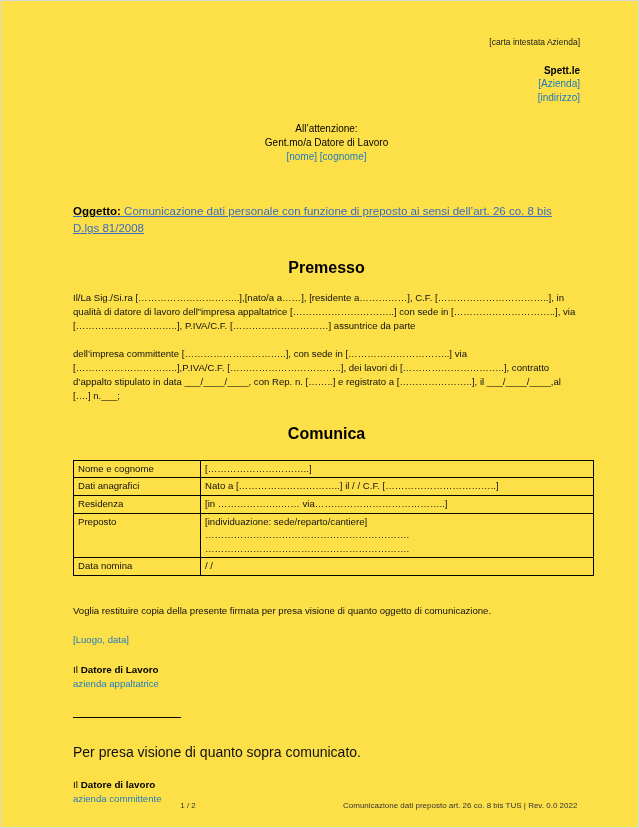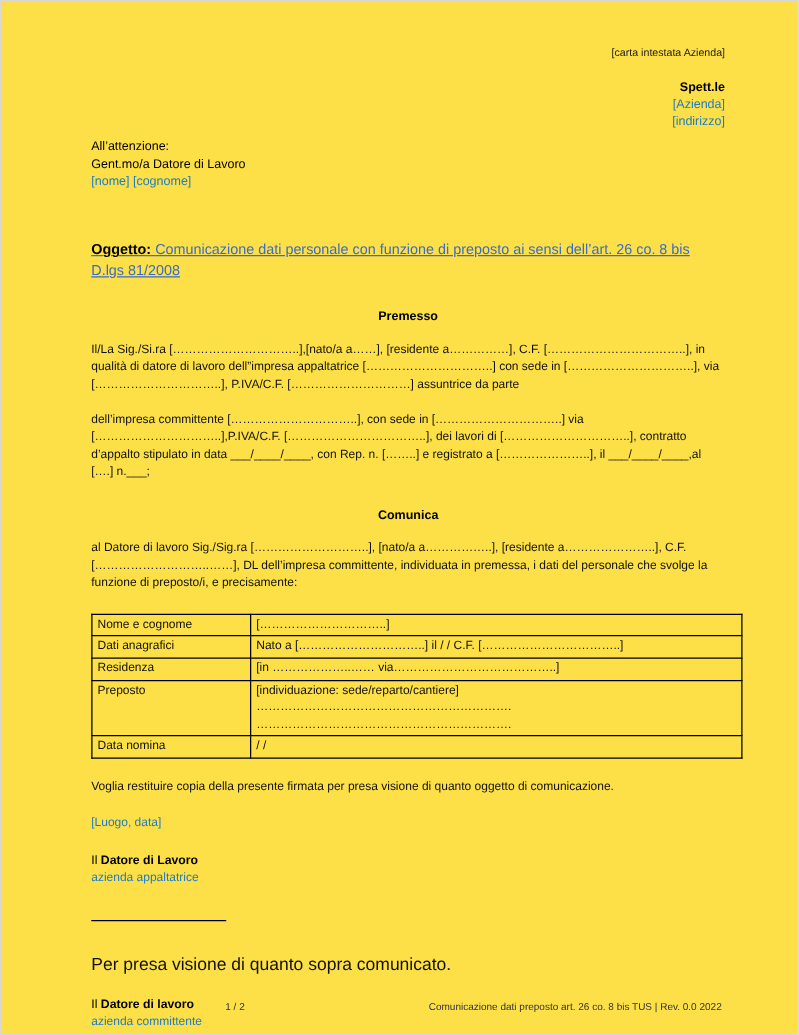--- a/index.html
+++ b/index.html
@@ -38,45 +38,45 @@
   .addr-block {
     text-align: right;
     font-size: 10px;
     line-height: 1.38;
     margin-top: 16px;
     color: #000;
   }
   .addr-block .bold { font-weight: bold; }
   .blue { color: #1f7bc1; }
   .addr-block2 {
-    text-align: left;
+    text-align: center;
     font-size: 10px;
     line-height: 1.38;
-    margin-top: 6px;
+    margin-top: 17px;
     color: #000;
   }
 
   
   .oggetto {
     margin-top: 40px;
     font-size: 11.5px;
     line-height: 1.45;
     color: #3b6bc4;
     text-decoration: underline;
   }
   .oggetto .lbl {
     color: #000;
     font-weight: bold;
   }
 
   
   .section-title {
     text-align: center;
     font-weight: bold;
-    font-size: 10px;
+    font-size: 16px;
     color: #000;
     margin-top: 22px;
   }
 
   
   p.body {
     font-size: 9.6px;
     line-height: 1.46;
     color: #111;
     margin: 14px 0 0 0;
@@ -99,21 +99,21 @@
     line-height: 1.42;
   }
   td.lbl-col { width: 118px; }
   td.val-col { width: 384px; }
   .cell-lines { display: block; }
 
   
   .closing {
     font-size: 9.6px;
     color: #111;
-    margin-top: 16px;
+    margin-top: 28px;
     line-height: 1.46;
   }
   .luogo {
     font-size: 9.6px;
     color: #1f7bc1;
     margin-top: 16px;
   }
   .sig-block { margin-top: 18px; }
   .sig-role {
     font-size: 9.8px;
@@ -185,21 +185,20 @@
     </div>
 
     <div class="section-title">Premesso</div>
 
     <p class="body">Il/La Sig./Si.ra […………………………..],[nato/a a……], [residente a……………], C.F. [……………………………..], in qualità di datore di lavoro dell”impresa appaltatrice […………………………..] con sede in […………………………..], via […………………………..], P.IVA/C.F. […………………………] assuntrice da parte</p>
 
     <p class="body">dell’impresa committente […………………………..], con sede in […………………………..] via […………………………..],P.IVA/C.F. [……………………………..], dei lavori di […………………………..], contratto d’appalto stipulato in data ___/____/____, con Rep. n. [……..]  e registrato a […………………..], il ___/____/____,al [….] n.___;</p>
 
     <div class="section-title">Comunica</div>
 
-    <p class="body">al Datore di lavoro Sig./Sig.ra [………………………..], [nato/a a……………..], [residente a…………………..], C.F. [………………………..……], DL dell’impresa committente, individuata in premessa, i dati del personale che svolge la funzione di preposto/i, e precisamente:</p>
 
     <table class="datatable">
       <tbody>
         <tr>
           <td class="lbl-col">Nome e cognome</td>
           <td class="val-col">
             <span class="cell-lines">[…………………………..]</span>
           </td>
         </tr>
         <tr>

